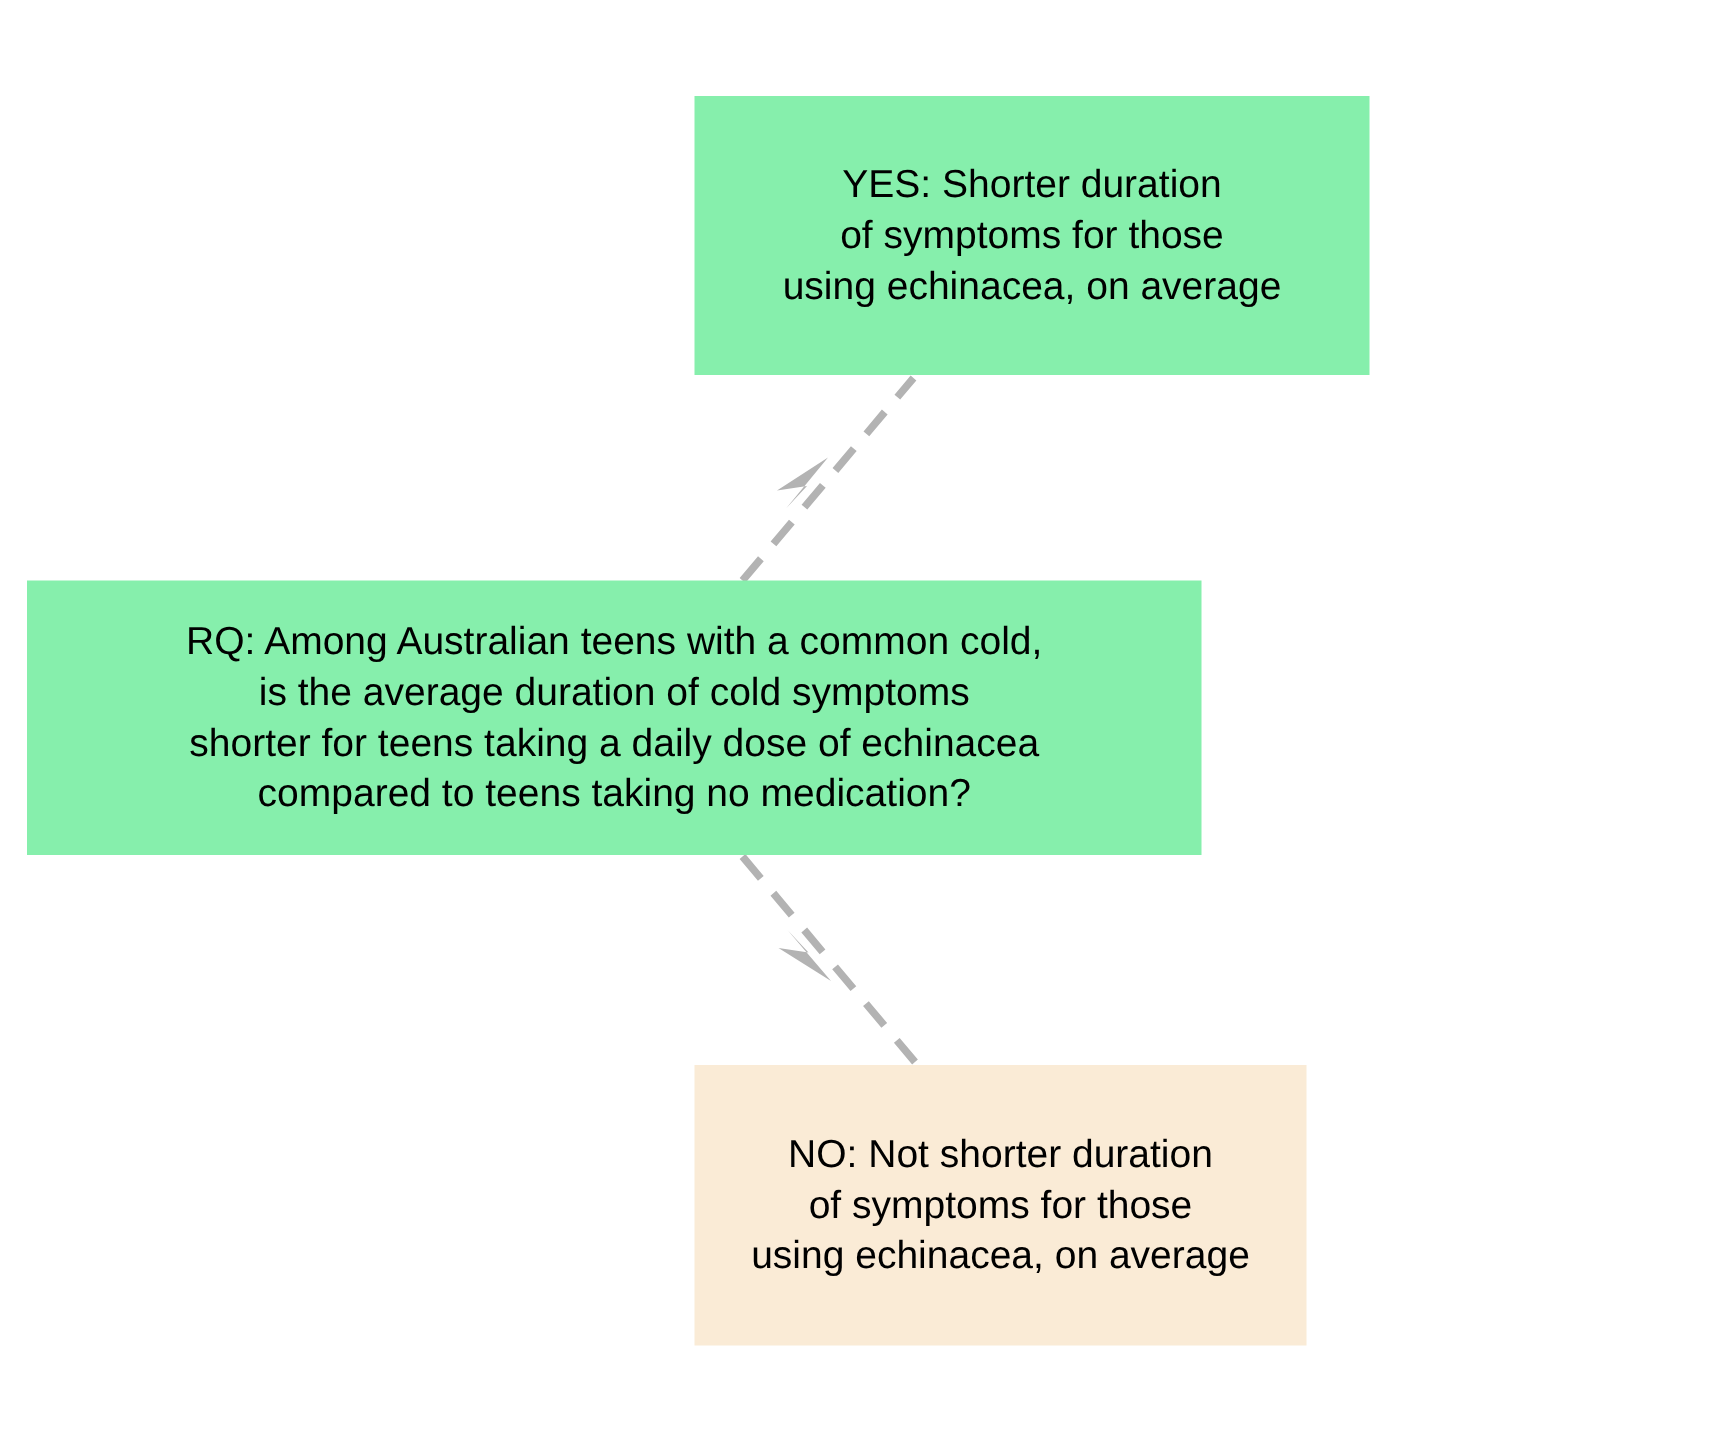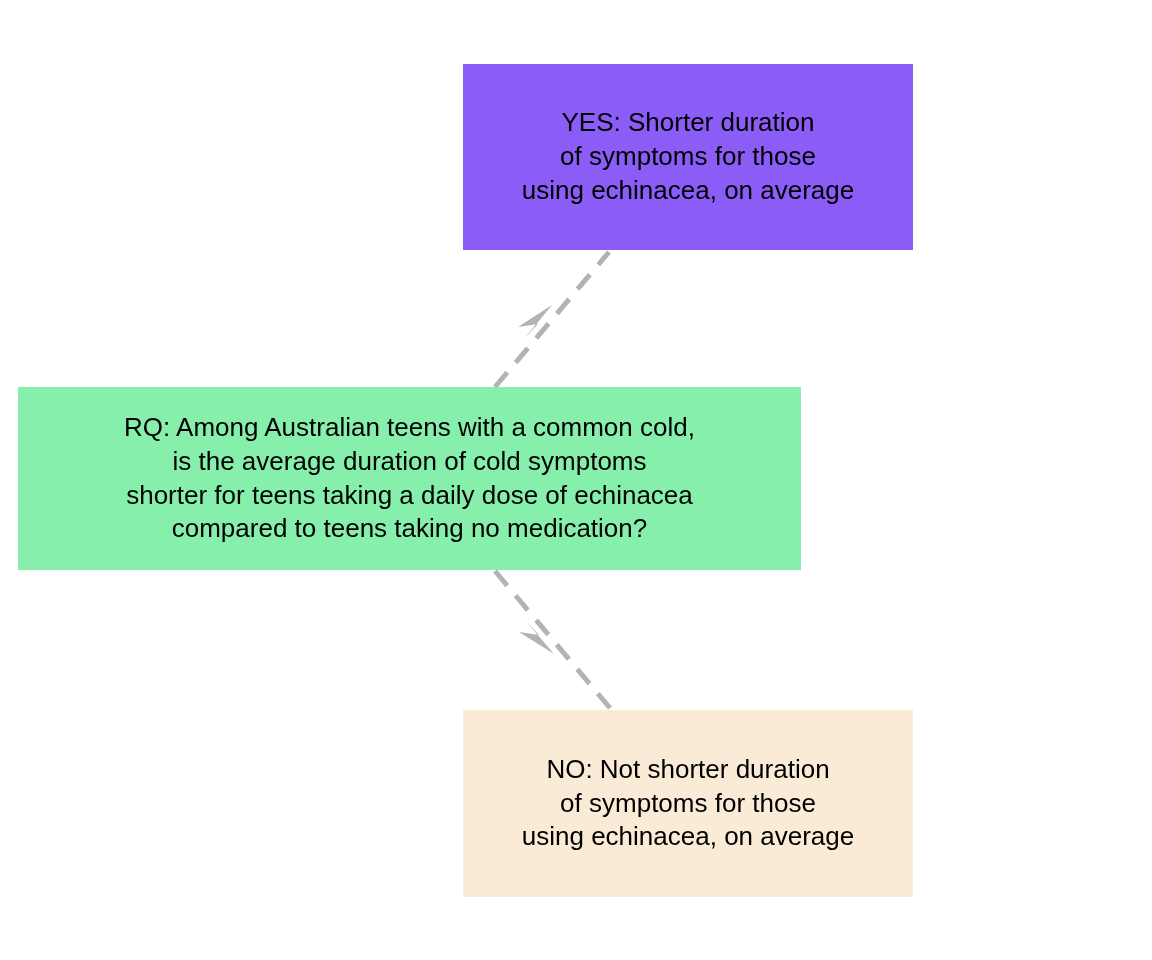--- a/index.html
+++ b/index.html
@@ -38,35 +38,35 @@
     text-align: center;
     color: #000000;
     line-height: 1.30;
     white-space: pre-line;
   }
   #node-yes {
     left: 463px;
     top: 64px;
     width: 450px;
     height: 186px;
-    background: #8b5cf6;
+    background: #86efac;
     font-size: 26px;
   }
   #node-rq {
     left: 18px;
     top: 387px;
     width: 783px;
     height: 183px;
     background: #86efac;
     font-size: 26px;
   }
   #node-no {
     left: 463px;
     top: 710px;
-    width: 450px;
+    width: 408px;
     height: 187px;
     background: #faebd6;
     font-size: 26px;
   }
   .node-label {
     display: block;
     width: 100%;
     padding: 0 6px;
     box-sizing: border-box;
   }

